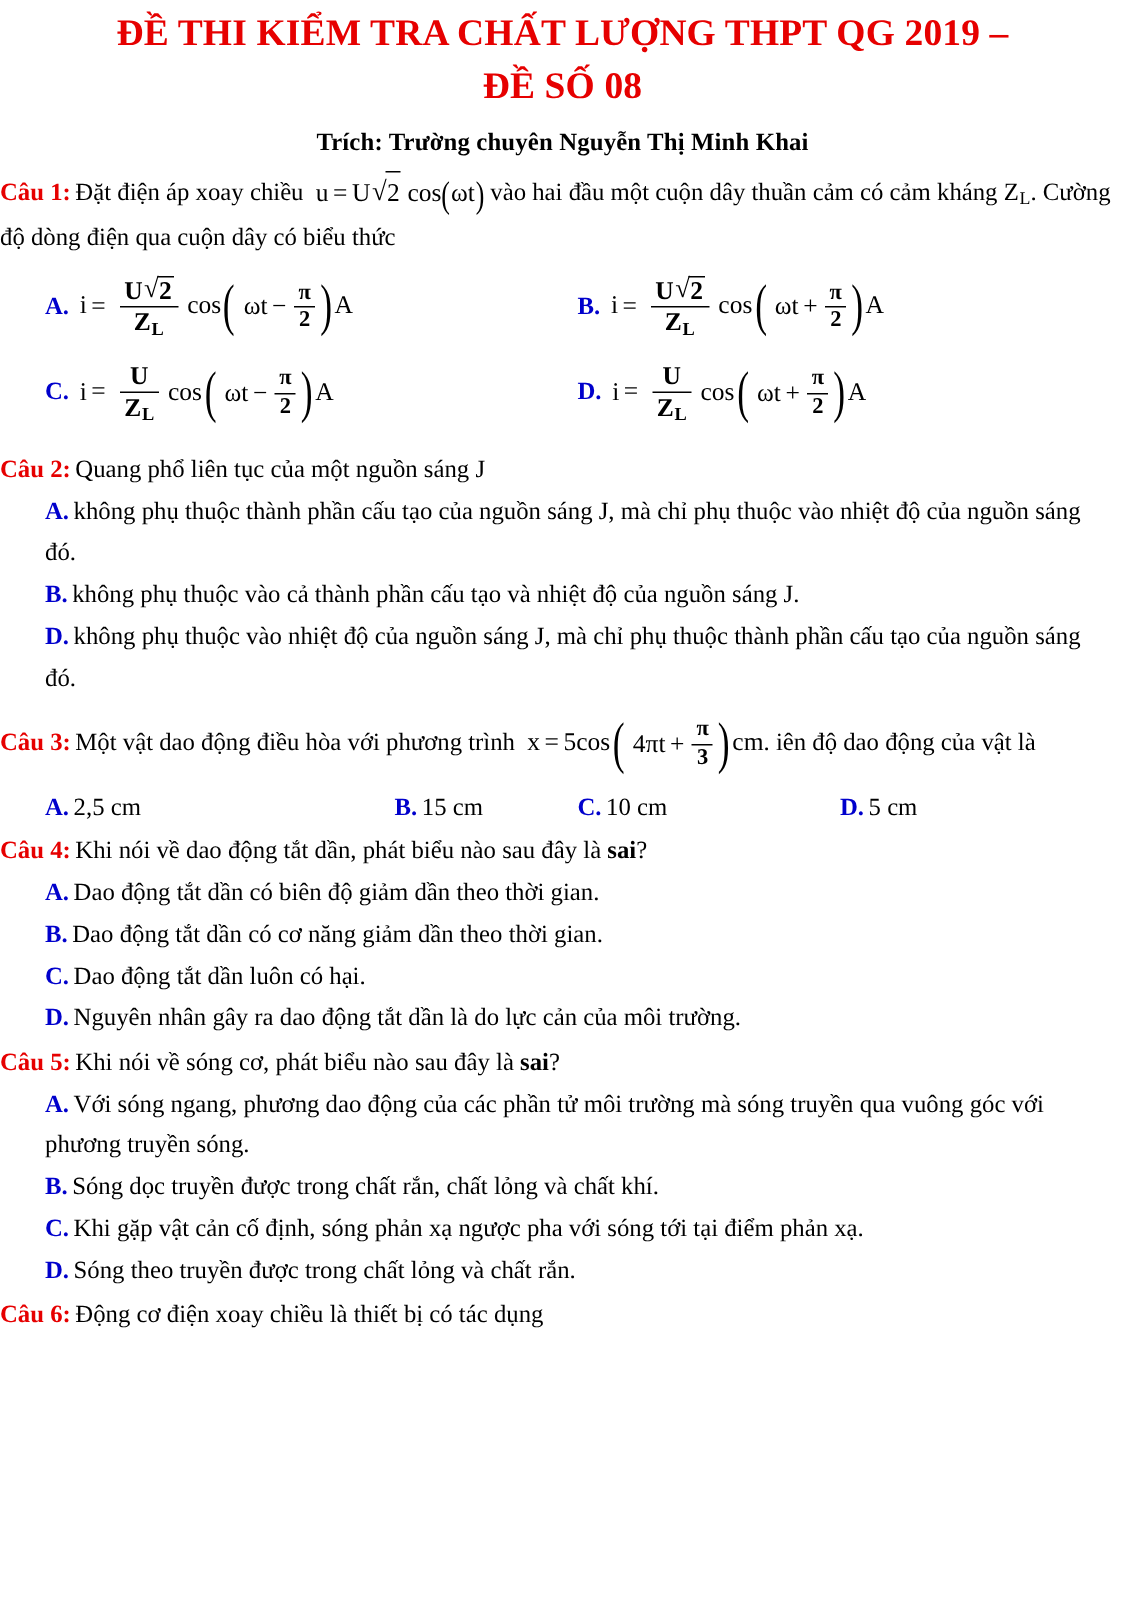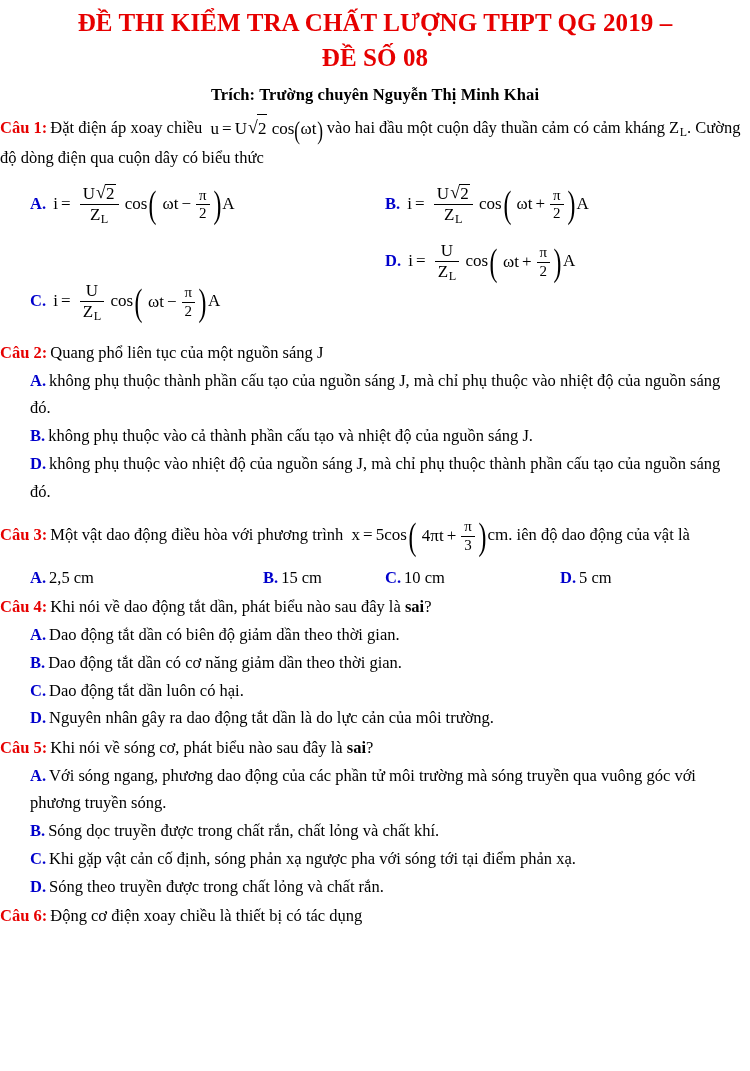--- a/index.html
+++ b/index.html
@@ -91,20 +91,21 @@
     white-space: nowrap;
   }
   .math .mi { font-style: normal; }
   .math .op { margin: 0 3px; }
   .frac {
     display: inline-block;
     vertical-align: middle;
     text-align: center;
     margin: 0 2px;
     line-height: 1.05;
+    font-weight: bold;
   }
   .frac .num {
     display: block;
     padding: 0 3px 1px 3px;
     border-bottom: 1.2px solid #000;
   }
   .frac .den {
     display: block;
     padding: 1px 3px 0 3px;
   }
@@ -211,21 +212,21 @@
             <span class="frac small">
               <span class="num pi">π</span>
               <span class="den">2</span>
             </span>
           </span><span class="bigparen">)</span><span class="mi">A</span>
         </span>
       </div>
     </div>
 
     <div class="optrow" style="margin-top:16px;">
-      <div style="width:355px;margin-top:40px;">
+      <div style="width:355px;">
         <span class="olabel">C.</span>
         <span class="math">
           <span class="mi">i</span><span class="op">=</span>
           <span class="frac">
             <span class="num"><span>U</span></span>
             <span class="den"><span>Z</span><span class="sub">L</span></span>
           </span>
           <span class="mi">cos</span><span class="bigparen">(</span>
           <span class="mrow">
             <span class="mi">ωt</span>

